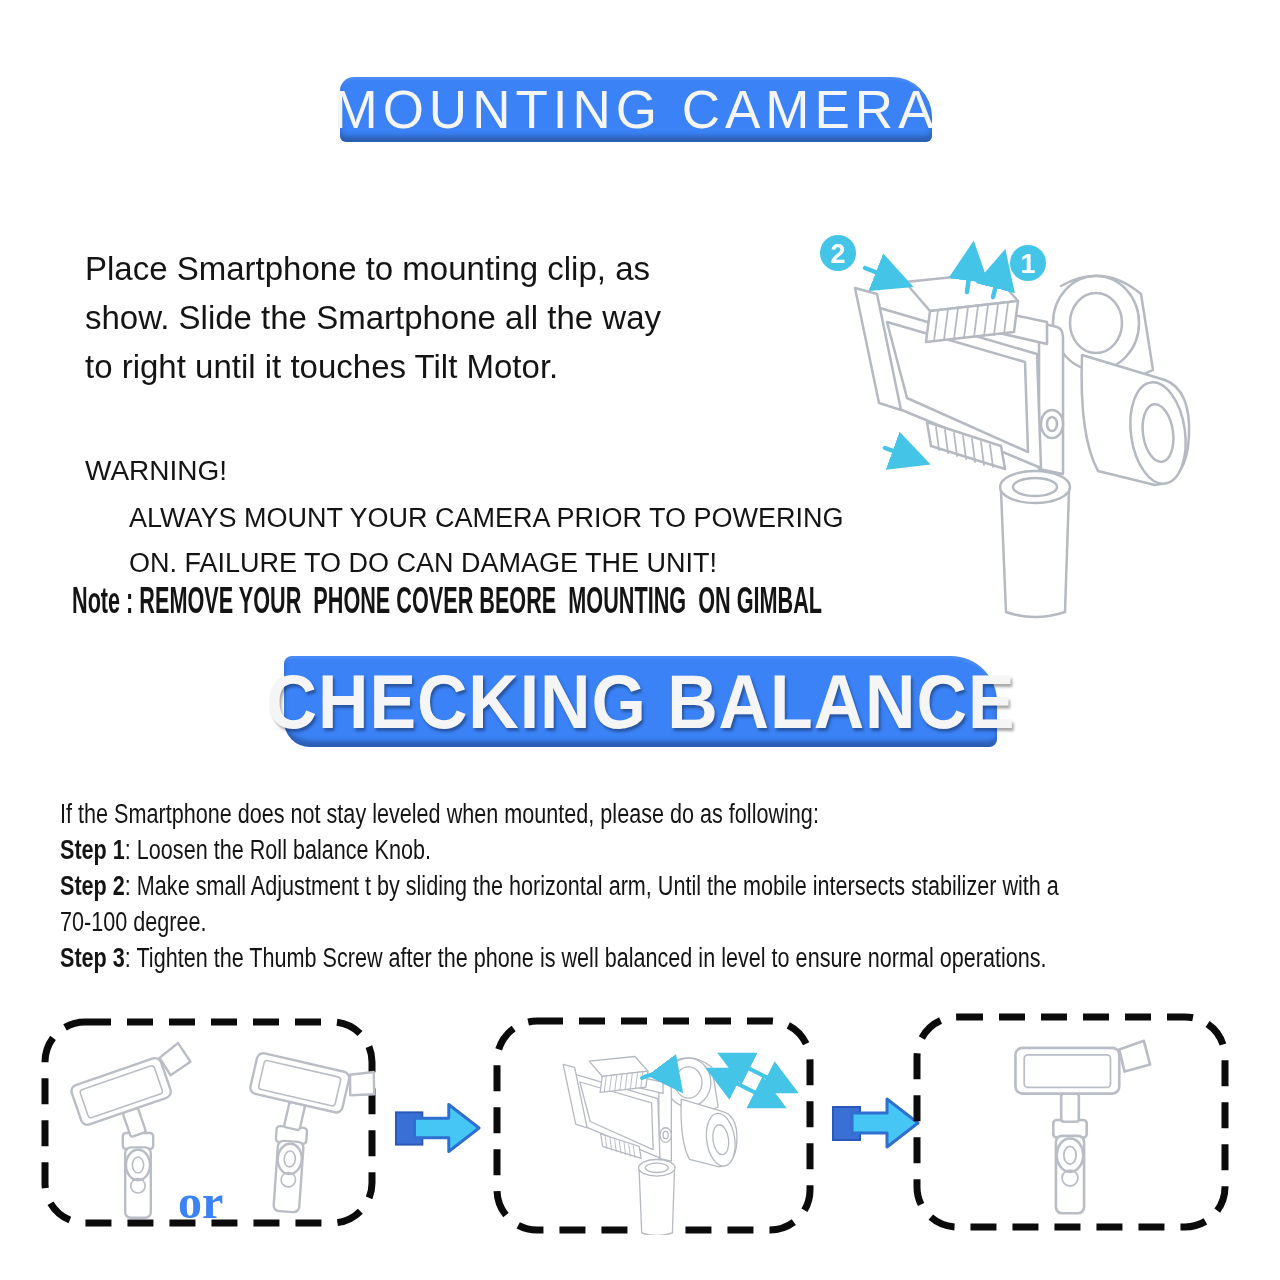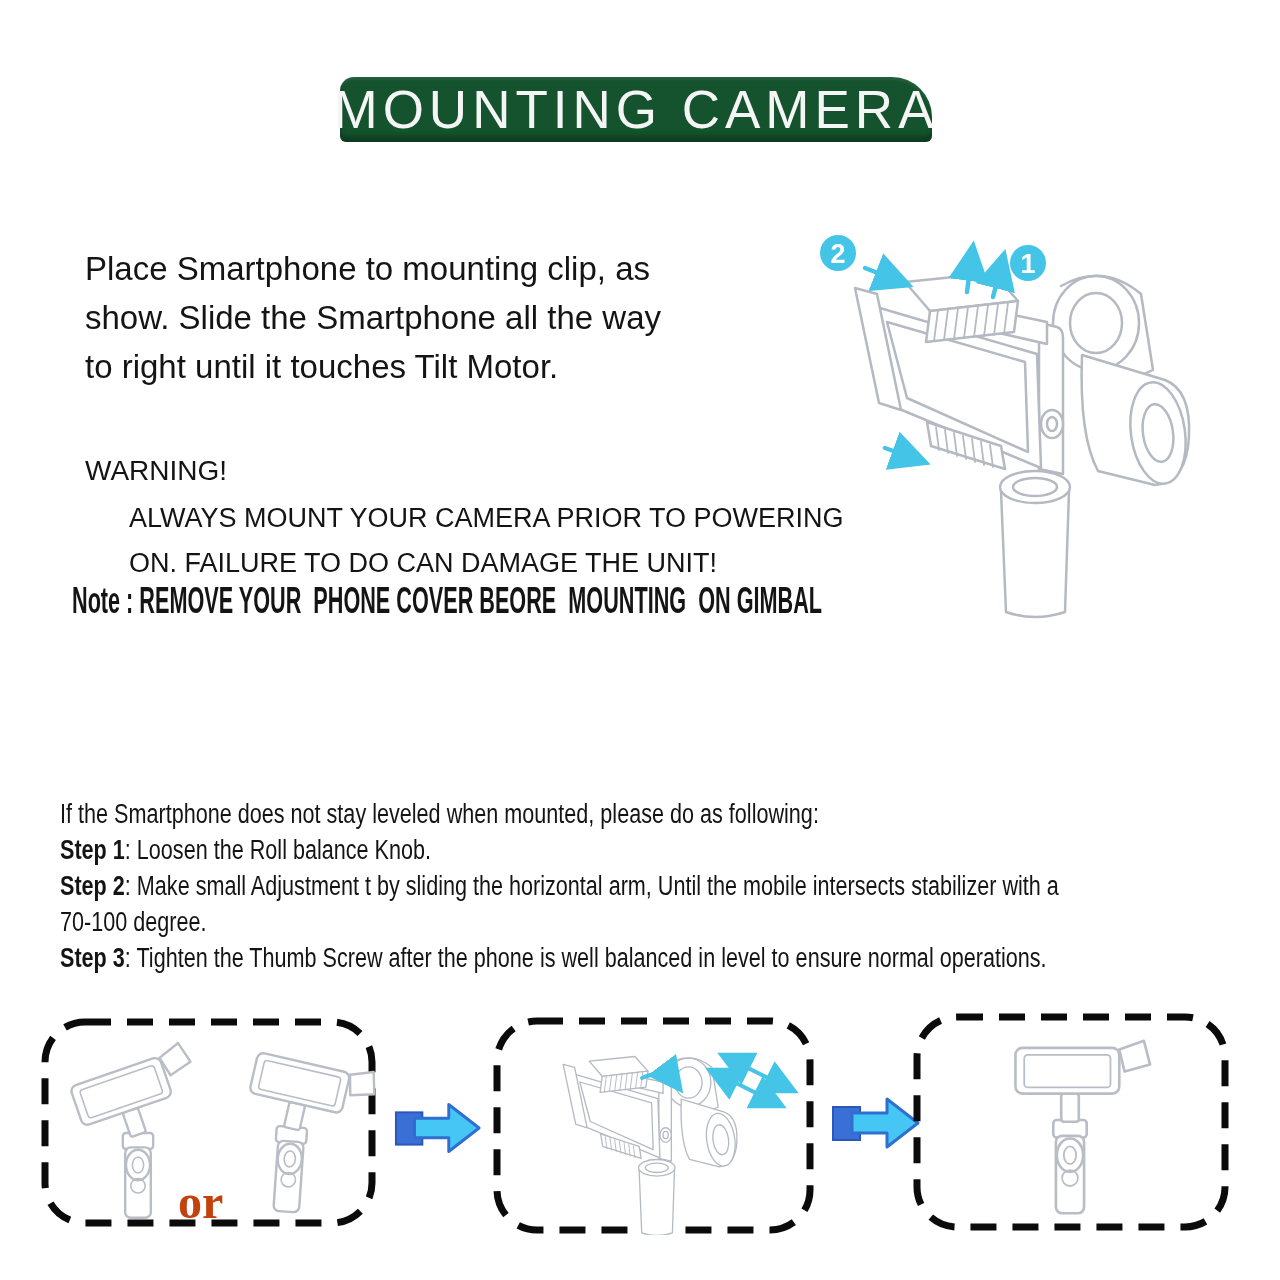--- a/index.html
+++ b/index.html
@@ -1,19 +1,19 @@
 <!DOCTYPE html>
 <html><head>
 <meta charset="utf-8">
 <style>
   html,body{margin:0;padding:0;background:#ffffff;}
   .page{position:relative;width:1280px;height:1280px;background:#ffffff;overflow:hidden;
         font-family:"Liberation Sans", sans-serif;color:#141414;}
 
-  .banner{position:absolute;background:#14532d;color:#f5f5f5;display:flex;align-items:center;justify-content:center;
+  .banner{position:absolute;background:#3b82f6;color:#f5f5f5;display:flex;align-items:center;justify-content:center;
           box-shadow:inset 0 -6px 5px rgba(0,0,0,0.28), inset 0 3px 2px rgba(255,255,255,0.07);}
   .banner-mounting{left:340px;top:77px;width:592px;height:65px;border-radius:14px 40px 6px 6px;}
   .banner-mounting .banner-label{font-size:53px;font-weight:400;letter-spacing:5px;white-space:nowrap;}
   .banner-balance{left:284px;top:656px;width:713px;height:91px;border-radius:8px 46px 8px 26px;}
   .banner-balance .banner-label{font-size:76px;font-weight:700;letter-spacing:1px;white-space:nowrap;
           transform:scaleX(0.92);text-shadow:2px 3px 3px rgba(0,0,0,0.35);}
 
   .intro-text{position:absolute;left:85px;top:244px;width:700px;font-size:33px;line-height:49px;white-space:pre-line;}
   .warning-title{position:absolute;left:85px;top:455px;font-size:28px;font-weight:400;}
   .warning-body{position:absolute;left:85px;top:496px;width:740px;font-size:27px;line-height:45px;white-space:pre-line;margin-left:44px;}
@@ -21,21 +21,21 @@
   .note-inner{display:inline-block;font-size:37px;font-weight:700;white-space:pre;
               transform:scaleX(0.585);transform-origin:0 50%;}
 
   .balance-text{position:absolute;left:60px;top:796px;width:1560px;font-size:27px;line-height:36px;
                 transform:scaleX(0.8);transform-origin:0 0;}
   .balance-text .bt-intro,.balance-text .step{white-space:pre-line;}
   .step-label{font-weight:700;}
 
   .figure-svg{position:absolute;}
   .or-label{position:absolute;left:178px;top:1174px;font-family:"Liberation Serif", serif;
-            font-size:48px;font-weight:600;color:#c2410c;}
+            font-size:48px;font-weight:600;color:#3b82f6;}
   .badge-num{font-family:"Liberation Sans", sans-serif;font-weight:700;font-size:27px;fill:#ffffff;}
 </style>
 </head>
 <body>
 
 <div class="page">
 
   <div class="banner banner-mounting">
     <span class="banner-label">MOUNTING CAMERA</span>
   </div>
@@ -101,20 +101,23 @@
     </g>
   </svg>
 
   <div class="warning-title">WARNING!</div>
   <div class="warning-body">ALWAYS MOUNT YOUR CAMERA PRIOR TO POWERING
 ON. FAILURE TO DO CAN DAMAGE THE UNIT!</div>
   <div class="note-line">
     <span class="note-inner">Note : REMOVE YOUR  PHONE COVER BEORE  MOUNTING  ON GIMBAL</span>
   </div>
 
+  <div class="banner banner-balance">
+    <span class="banner-label">CHECKING BALANCE</span>
+  </div>
 
   <div class="balance-text">
     <div class="bt-intro">If the Smartphone does not stay leveled when mounted, please do as following:</div>
     <div class="step"><span class="step-label">Step 1</span><span>:  Loosen the Roll balance Knob.</span></div>
     <div class="step"><span class="step-label">Step 2</span><span>:  Make small Adjustment t by sliding the horizontal arm, Until the mobile intersects stabilizer with a
 70-100 degree.</span></div>
     <div class="step"><span class="step-label">Step 3</span><span>: Tighten the Thumb Screw after the phone is well balanced in level to ensure normal operations.</span></div>
   </div>
 
   <svg class="figure-svg" style="left:40px;top:1017px;" width="337" height="211" viewBox="0 0 337 211">

